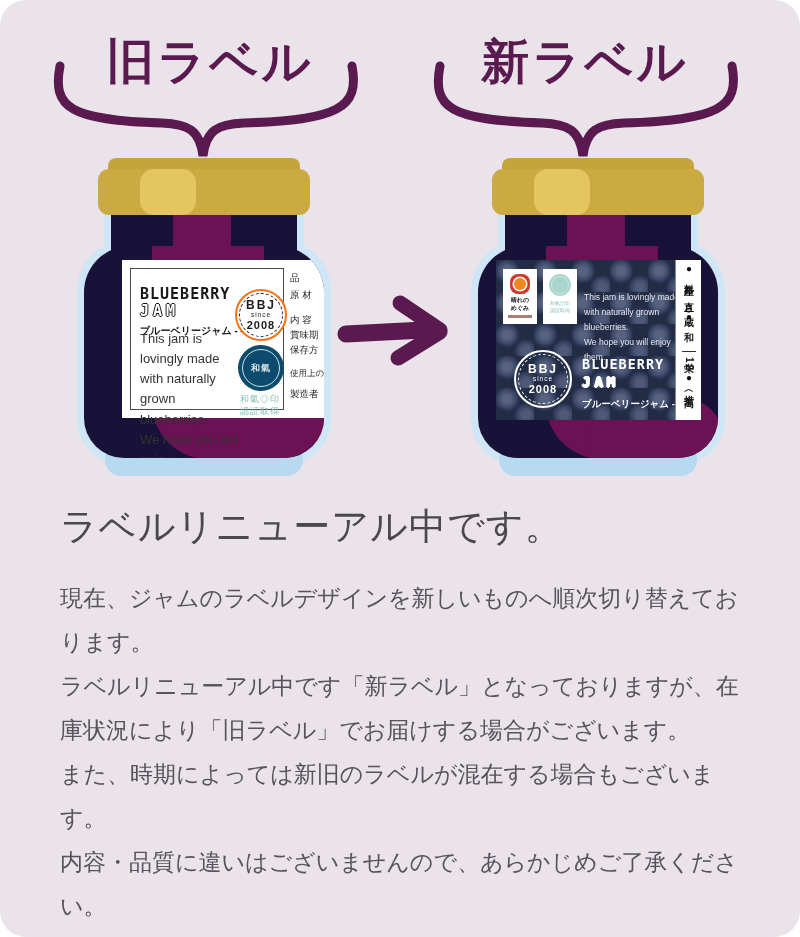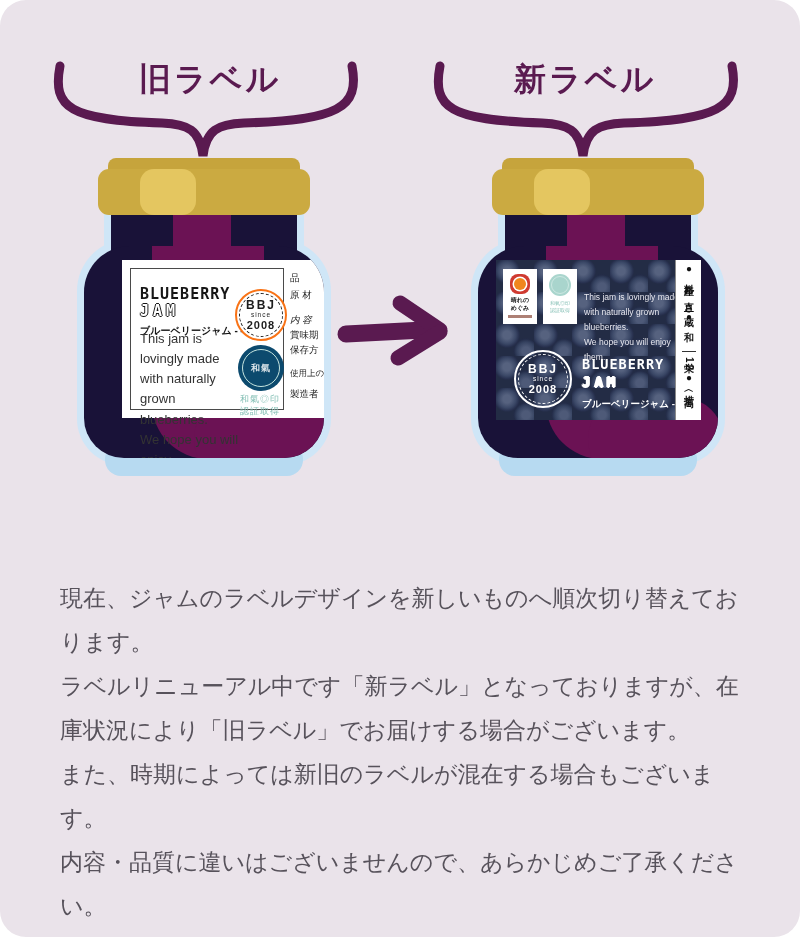--- a/index.html
+++ b/index.html
@@ -4,22 +4,22 @@
 <style>
   html,body { margin:0; padding:0; background:#ffffff; }
   .panel {
     position:relative; width:800px; height:937px;
     background:#eae3ea; border-radius:26px; overflow:hidden;
     font-family:"Liberation Sans", sans-serif;
   }
 
   
   .jar-heading {
-    position:absolute; top:58px; width:360px; text-align:center;
-    font-size:32px; font-weight:bold; color:#5a1a50; letter-spacing:3px;
+    position:absolute; top:30px; width:360px; text-align:center;
+    font-size:48px; font-weight:bold; color:#5a1a50; letter-spacing:3px;
   }
   .heading-old { left:30px; }
   .heading-new { left:405px; }
   .brace { position:absolute; top:56px; width:310px; height:105px; }
   .brace-old { left:52px; }
   .brace-new { left:432px; }
 
   
   .arrow { position:absolute; left:336px; top:288px; width:130px; height:82px; }
 
@@ -77,21 +77,21 @@
   .bbj-b { font-size:11px; font-weight:bold; letter-spacing:1px; line-height:1; }
   .stamp-old { position:absolute; left:107px; top:76px; width:46px; height:46px;
     border-radius:50%; background:#0c4a6e; display:flex; align-items:center; justify-content:center; }
   .stamp-old::before { content:""; position:absolute; inset:4px; border:1px solid #c5e4de; border-radius:50%; }
   .stamp-glyphs { font-size:9px; color:rgba(255,255,255,.85); font-weight:bold; letter-spacing:1px; }
   .stamp-cap { position:absolute; left:96px; width:66px; text-align:center;
     font-size:9px; color:#86c0b6; letter-spacing:1px; }
   .cap1 { top:124px; } .cap2 { top:136px; }
   .back-col { position:absolute; left:168px; top:10px; width:44px; font-size:9.5px; color:#222; }
   .back-col .bf { line-height:12px; white-space:nowrap; }
-  .bf0{margin-top:2px;} .bf1{margin-top:5px;} .bf2{margin-top:13px;font-style:italic;} .bf3{margin-top:3px;}
+  .bf0{margin-top:2px;} .bf1{margin-top:5px;} .bf2{margin-top:13px;} .bf3{margin-top:3px;}
   .bf4{margin-top:3px;} .bf5{margin-top:11px; font-size:8.5px;} .bf6{margin-top:9px;}
 
   
   .label-new { position:absolute; left:18px; top:14px; width:205px; height:160px;
     background:#fff; display:flex; }
   .berries { position:relative; flex:1; overflow:hidden;
     background-color:#232c45;
     background-image:
       radial-gradient(circle at 11px 11px, #56627f 4px, #3a4766 9px, #27304e 12px, rgba(0,0,0,0) 13px),
       radial-gradient(circle at 30px 27px, #4e5a78 4px, #354260 9px, #232c48 12px, rgba(0,0,0,0) 13px);
@@ -250,20 +250,21 @@
           <div class="strip-seg strip-bottom">栄12●〈措高</div>
         </div>
       </div>
     </div>
     <div class="lid-rim"></div>
     <div class="lid">
       <div class="lid-shine"></div>
     </div>
   </div>
 
+  <div class="headline">ラベルリニューアル中です。</div>
   <div class="paragraphs">
     <p>現在、ジャムのラベルデザインを新しいものへ順次切り替えております。</p>
     <p>ラベルリニューアル中です「新ラベル」となっておりますが、在庫状況により「旧ラベル」でお届けする場合がございます。</p>
     <p>また、時期によっては新旧のラベルが混在する場合もございます。</p>
     <p>内容・品質に違いはございませんので、あらかじめご了承ください。</p>
   </div>
 
 </div>
 
 </body></html>

